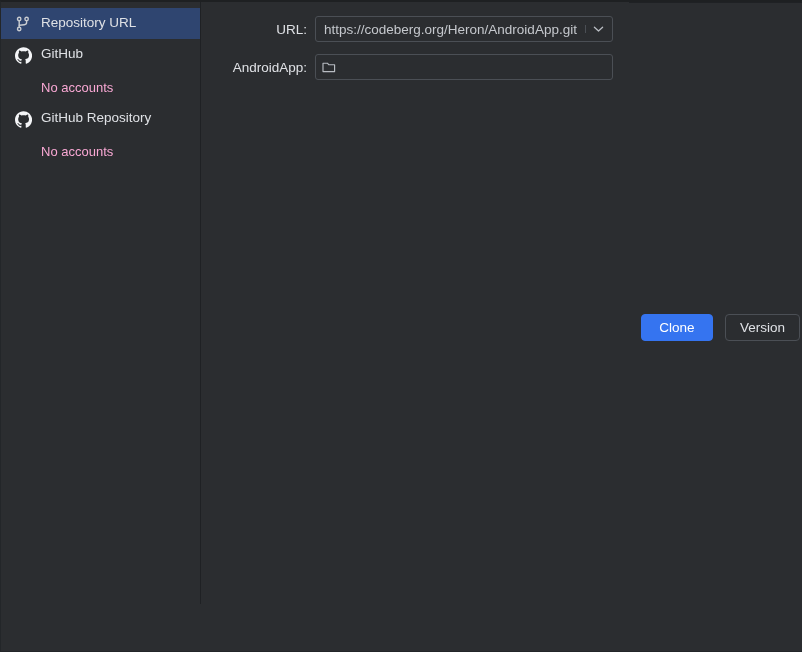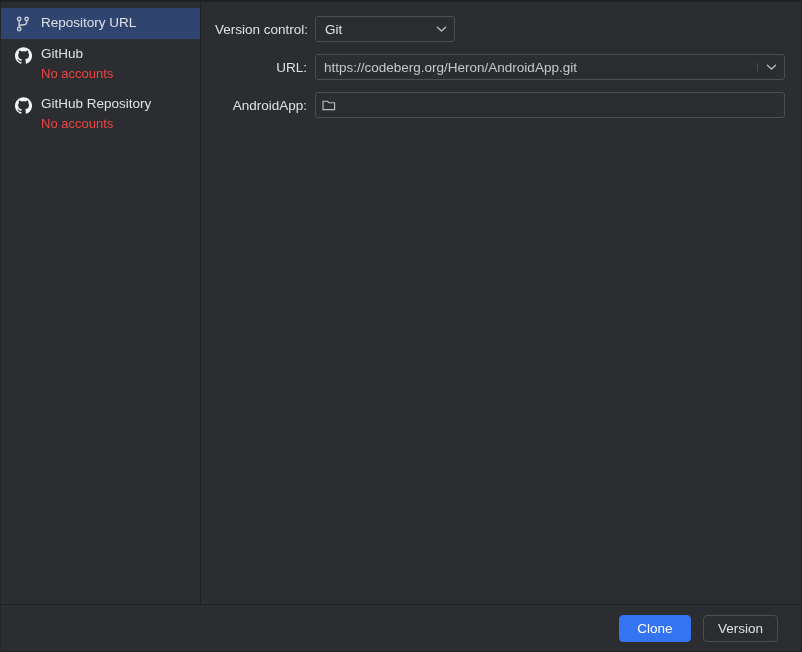--- a/index.html
+++ b/index.html
@@ -23,21 +23,21 @@
     position: relative;
     width: 802px;
     height: 652px;
     box-sizing: border-box;
     background: #2b2d30;
     border-top: 2px solid #1e2022;
     border-left: 1px solid #232629;
     border-right: 1px solid #232629;
     border-bottom: 1px solid #232629;
     display: flex;
-    flex-direction: column;
+    flex-direction: row;
   }
 
   .body-area {
     position: relative;
     flex: 0 0 auto;
     height: 602px;
     display: flex;
     align-items: stretch;
   }
 
@@ -79,24 +79,24 @@
     justify-content: center;
   }
   .side-item .s-label {
     font-size: 13.5px;
     color: #dfe1e5;
     line-height: 18px;
     white-space: nowrap;
   }
   .side-item .s-sub {
     font-size: 13px;
-    color: #ef4444;
+    color: #f9a8d4;
     line-height: 19px;
     white-space: nowrap;
-    margin-top: 1px;
+    margin-top: 15px;
   }
 
   
   .main {
     flex: 1 1 auto;
     background: #2b2d30;
     padding: 14px 16px 0 14px;
     box-sizing: border-box;
     overflow: hidden;
   }
@@ -262,31 +262,20 @@
         <span class="s-text">
           <span class="s-label">GitHub Repository</span>
           <span class="s-sub">No accounts</span>
         </span>
       </div>
 
     </div>
 
     <div class="main">
 
-      <div class="form-row">
-        <span class="f-label">Version control:</span>
-        <div class="combo">
-          <span class="c-value">Git</span>
-          <span class="c-arrow">
-            <svg width="11" height="8" viewBox="0 0 11 8" aria-hidden="true">
-              <path d="M1.4 2.3 L5.5 6.1 L9.6 2.3" fill="none" stroke="#b8bcc2" stroke-width="1.3" stroke-linecap="round" stroke-linejoin="round"></path>
-            </svg>
-          </span>
-        </div>
-      </div>
 
       <div class="form-row">
         <span class="f-label">URL:</span>
         <div class="field">
           <span class="f-input" placeholder="">https://codeberg.org/Heron/AndroidApp.git</span>
           <span class="f-btn">
             <svg width="11" height="8" viewBox="0 0 11 8" aria-hidden="true">
               <path d="M1.4 2.3 L5.5 6.1 L9.6 2.3" fill="none" stroke="#b8bcc2" stroke-width="1.3" stroke-linecap="round" stroke-linejoin="round"></path>
             </svg>
           </span>

